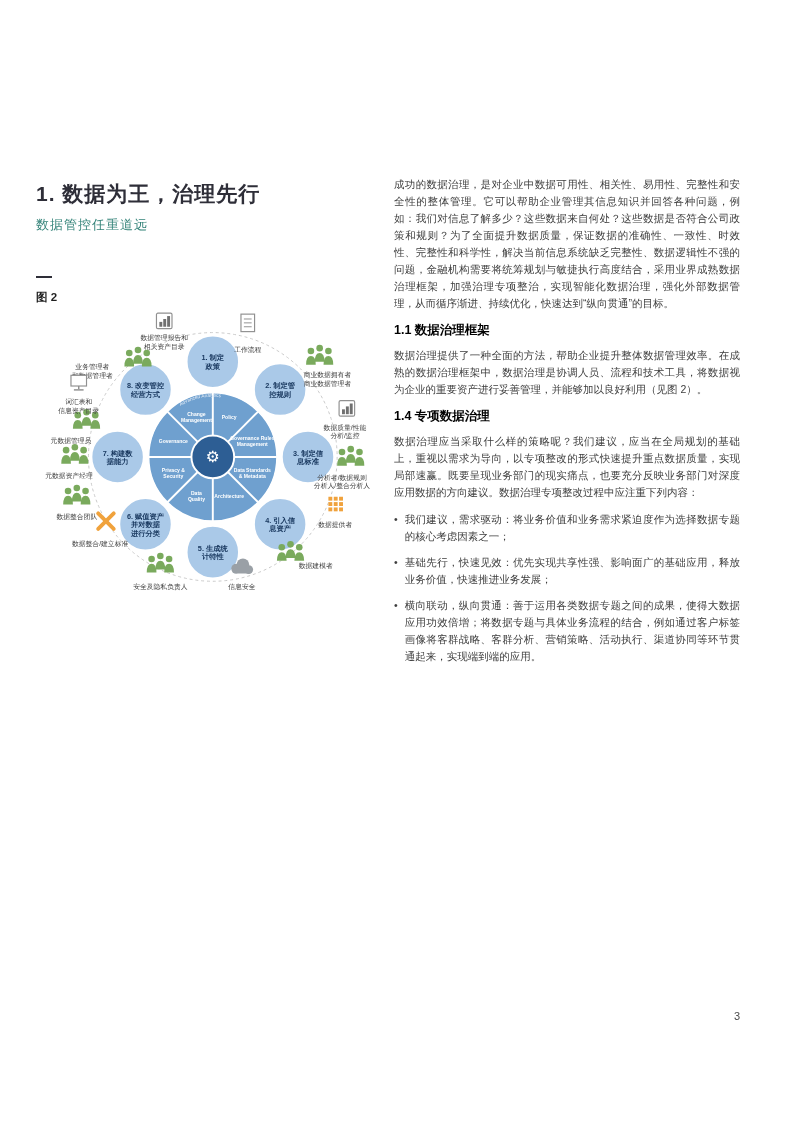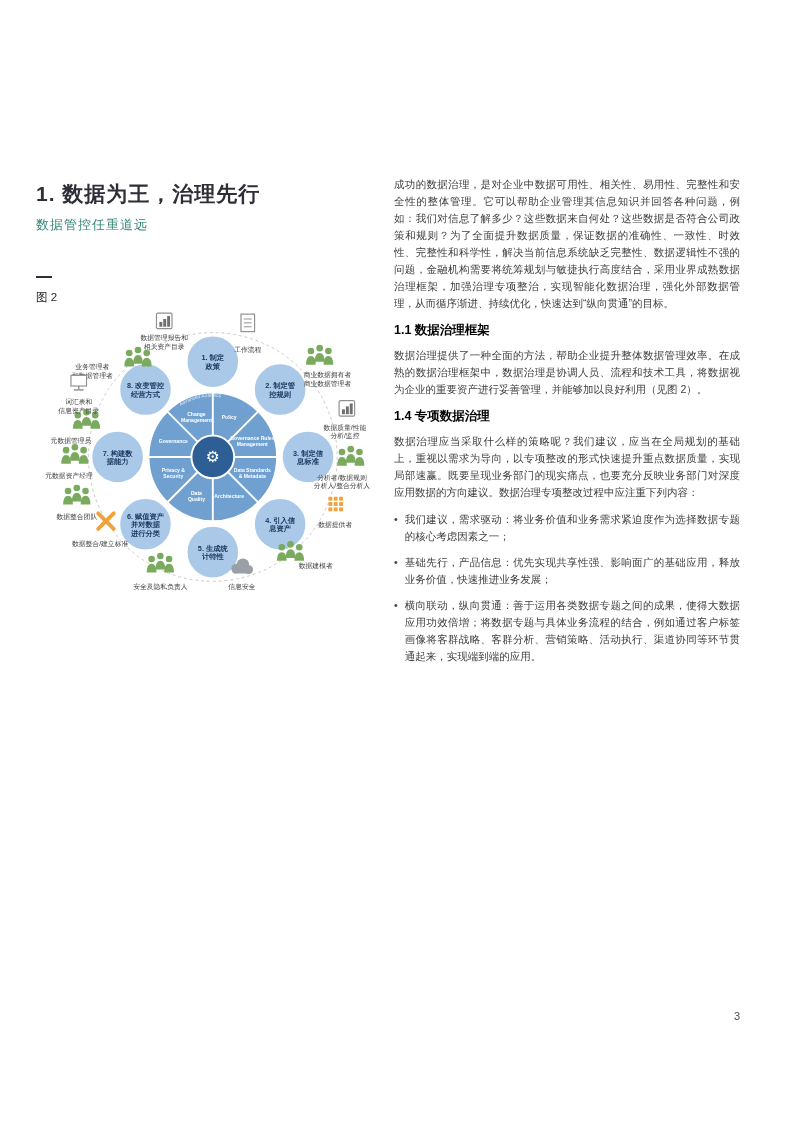--- a/index.html
+++ b/index.html
@@ -28,21 +28,21 @@
     color:#35847a;
   }
   p.body {
     font-size:10.5px; line-height:1.62; text-align:justify;
     margin:0 0 10px 0; color:#3d3d3d;
   }
   .left-body { margin-top:30px; }
 
   .figure-block { margin-top:42px; }
   .figure-dash { width:16px; border-top:2px solid #2e2e38; margin-bottom:12px; }
-  .figure-label { font-size:11.5px; font-weight:400; color:#1f1f1f; margin-bottom:6px; }
+  .figure-label { font-size:11.5px; font-weight:700; color:#1f1f1f; margin-bottom:6px; }
   .figure-caption { font-size:11px; color:#3d3d3d; margin-bottom:6px; }
 
   h3.section-heading {
     font-size:12.5px; font-weight:700; color:#000000;
     margin:8px 0 8px 0;
   }
   ul.bullets { list-style:none; margin:4px 0 0 0; padding:0; }
   li.bullet {
     display:flex; gap:7px;
     font-size:10.5px; line-height:1.62; text-align:justify;
@@ -313,21 +313,21 @@
       <h3 class="section-heading">1.4 专项数据治理</h3>
       <p class="body">数据治理应当采取什么样的策略呢？我们建议，应当在全局规划的基础上，重视以需求为导向，以专项整改的形式快速提升重点数据质量，实现局部速赢。既要呈现业务部门的现实痛点，也要充分反映业务部门对深度应用数据的方向建议。数据治理专项整改过程中应注重下列内容：</p>
 
       <ul id="bullets" class="bullets">
           <li class="bullet">
             <span class="marker">•</span>
             <span class="btext">我们建议，需求驱动：将业务价值和业务需求紧迫度作为选择数据专题的核心考虑因素之一；</span>
           </li>
           <li class="bullet">
             <span class="marker">•</span>
-            <span class="btext">基础先行，产品信息：优先实现共享性强、影响面广的基础应用，释放业务价值，快速推进业务发展；</span>
+            <span class="btext">基础先行，快速见效：优先实现共享性强、影响面广的基础应用，释放业务价值，快速推进业务发展；</span>
           </li>
           <li class="bullet">
             <span class="marker">•</span>
             <span class="btext">横向联动，纵向贯通：善于运用各类数据专题之间的成果，使得大数据应用功效倍增；将数据专题与具体业务流程的结合，例如通过客户标签画像将客群战略、客群分析、营销策略、活动执行、渠道协同等环节贯通起来，实现端到端的应用。</span>
           </li>
         </ul>
     </div>
   </div>
 
   <div class="page-number">3</div>

